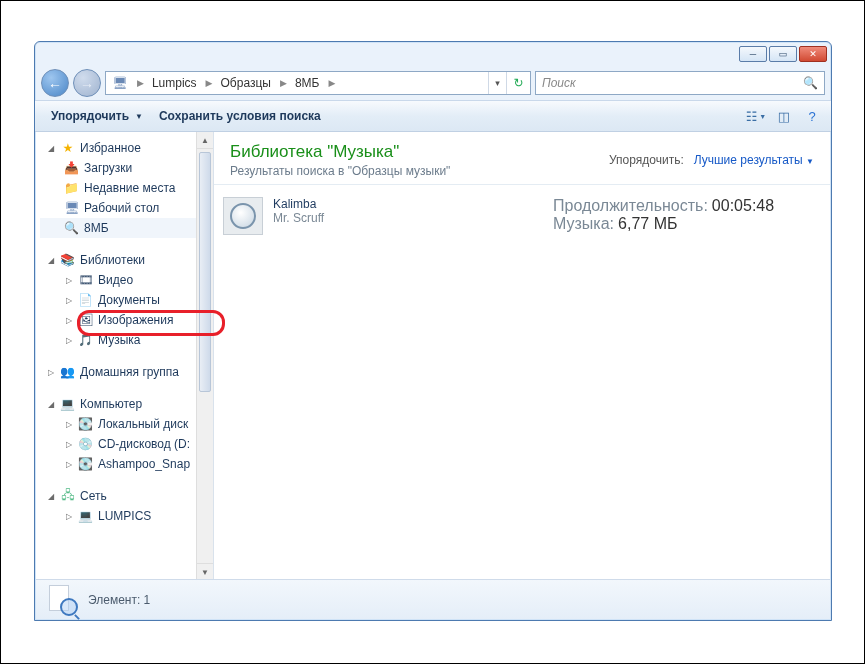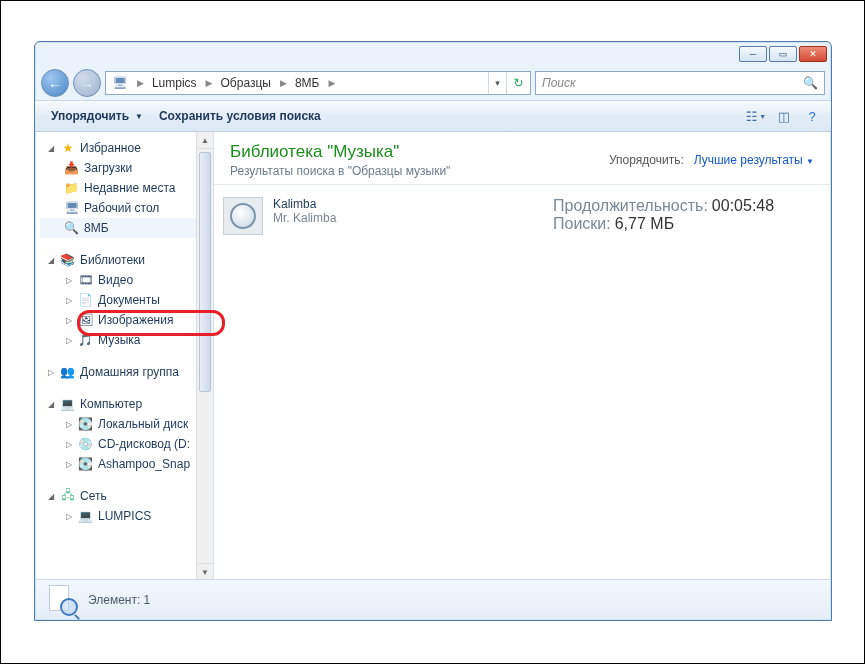--- a/index.html
+++ b/index.html
@@ -254,29 +254,29 @@
           <span class="link"><span>Лучшие результаты</span> <span class="drop">▼</span></span>
         </div>
       </div>
       <div class="files">
         <div class="file-row">
           <div class="thumb">
               <div class="thumb-inner"></div>
             </div>
           <div class="file-meta">
             <div class="file-name">Kalimba</div>
-            <div class="file-artist">Mr. Kalimba</div>
+            <div class="file-artist">Mr. Scruff</div>
           </div>
           <div class="file-props">
             <div class="prop-line">
                 <span class="prop-k">Продолжительность:</span> 
                 <span>00:05:48</span>
               </div>
             <div class="prop-line">
-                <span class="prop-k">Поиски:</span> 
+                <span class="prop-k">Музыка:</span> 
                 <span>6,77 МБ</span>
               </div>
           </div>
         </div>
       </div>
     </div>
   </div>
 
   <div class="statusbar">
     <div class="status-ico">

